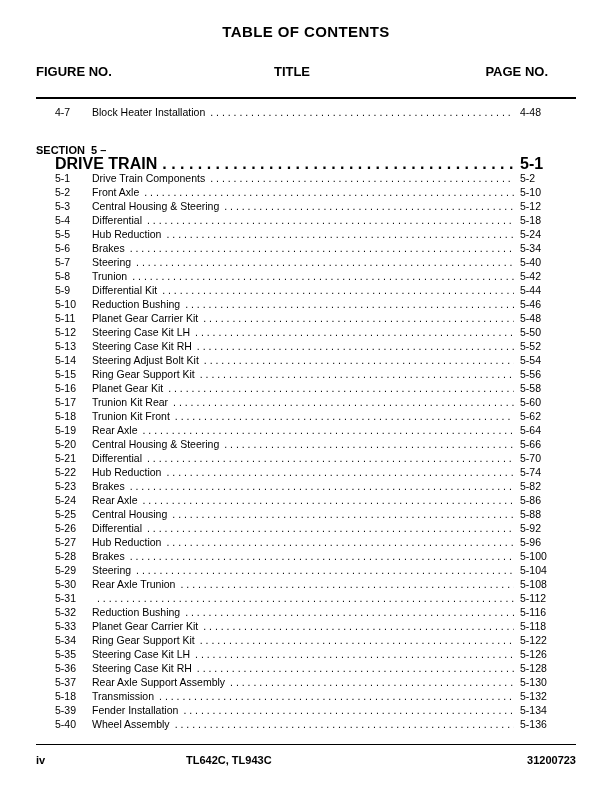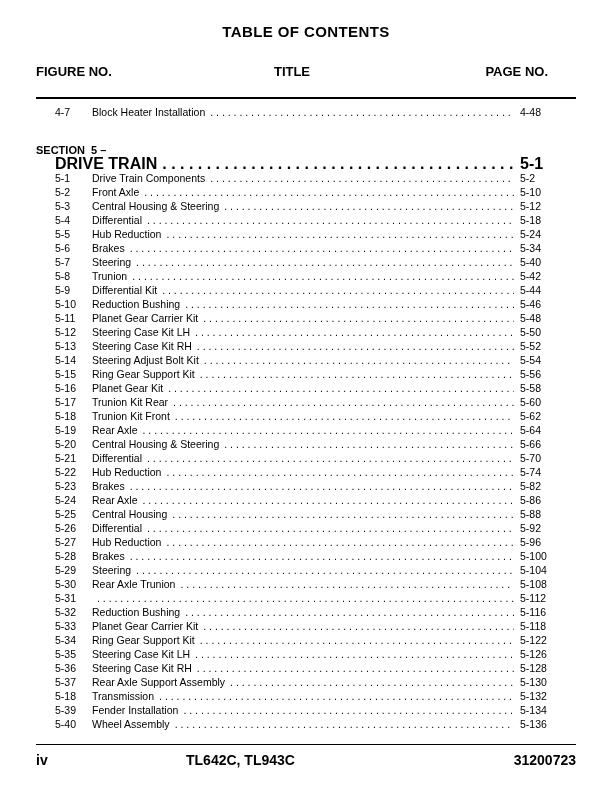--- a/index.html
+++ b/index.html
@@ -67,21 +67,21 @@
     white-space: pre;
   }
   .section-row {
     font-size: 16px;
     font-weight: bold;
   }
   .footer {
     display: flex;
     align-items: baseline;
     padding-top: 8px;
-    font-size: 14px;
+    font-size: 11px;
     line-height: 14px;
     font-weight: bold;
   }
   .footer .f-left   { flex: 0 0 150px; text-align: left; }
   .footer .f-center { flex: 1; text-align: left; }
   .footer .f-right  { flex: 0 0 150px; text-align: right; }
 </style>
 </head>
 <body>
 

